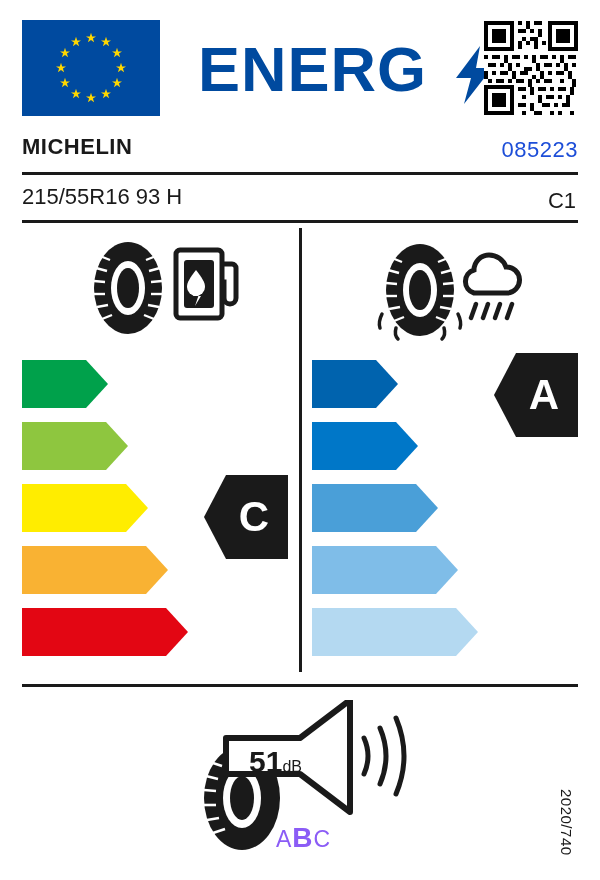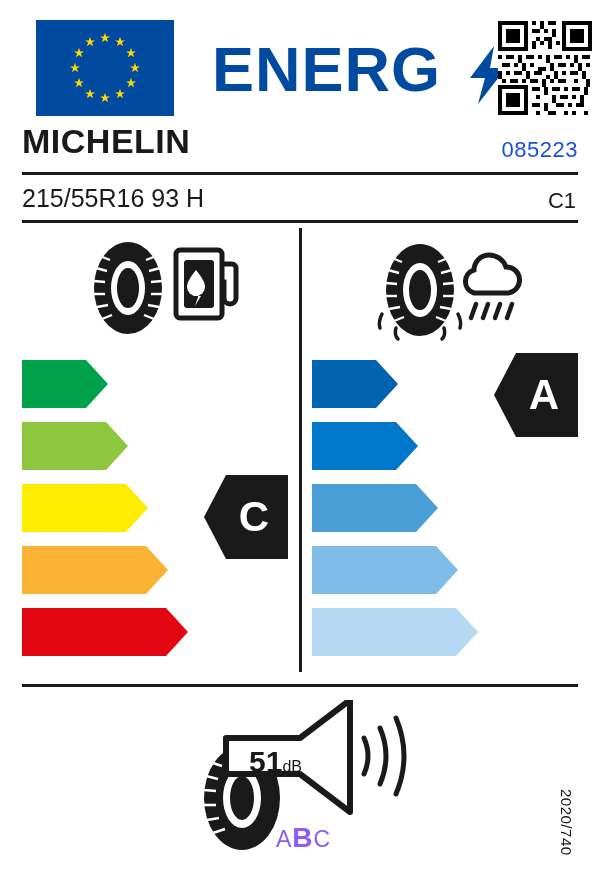--- a/index.html
+++ b/index.html
@@ -14,21 +14,21 @@
     position: relative;
     width: 600px;
     height: 880px;
     background: #ffffff;
     overflow: hidden;
   }
   
   .header {
     position: absolute;
     left: 22px; top: 20px;
-    width: 556px; height: 96px; margin-left: 14px;
+    width: 556px; height: 96px;
   }
   .eu-flag {
     position: absolute;
     left: 0; top: 0;
     width: 138px; height: 96px;
     background: #004a9f;
   }
   .eu-flag svg { display: block; }
   .energ {
     position: absolute;
@@ -47,22 +47,22 @@
   .qr {
     position: absolute;
     right: 0; top: 1px;
     width: 94px; height: 94px;
   }
   .qr svg { display:block; }
 
   
   .brand {
     position: absolute;
-    left: 22px; top: 122px;
-    font-size: 34px;
+    left: 22px; top: 134px;
+    font-size: 22px;
     font-weight: bold;
     letter-spacing: .5px;
     color: #1a1a1a;
   }
   .code {
     position: absolute;
     right: 22px; top: 137px;
     font-size: 22px;
     color: #1d4ed8;
     letter-spacing: .5px;
@@ -74,21 +74,21 @@
     height: 3px;
     background: #1a1a1a;
   }
   .hr-1 { top: 172px; }
   .hr-2 { top: 220px; }
   .hr-3 { top: 684px; }
 
   .tyre-size {
     position: absolute;
     left: 22px; top: 184px;
-    font-size: 25px;
+    font-size: 22px;
     color: #1a1a1a;
   }
   .class-c1 {
     position: absolute;
     right: 24px; top: 188px;
     font-size: 22px;
     color: #1a1a1a;
   }
 
   

